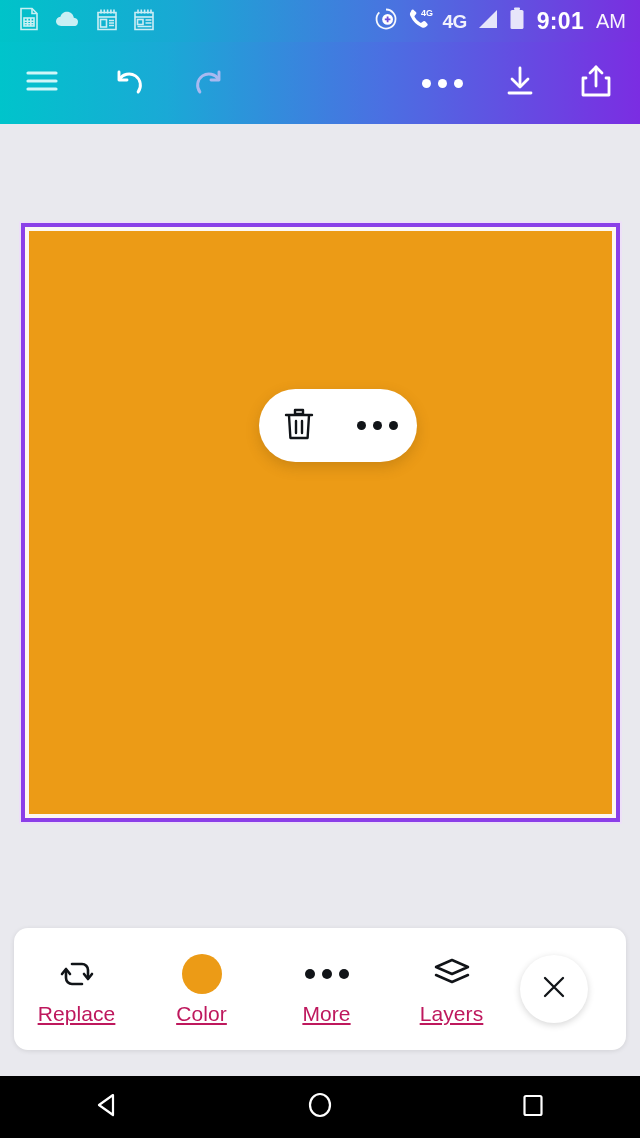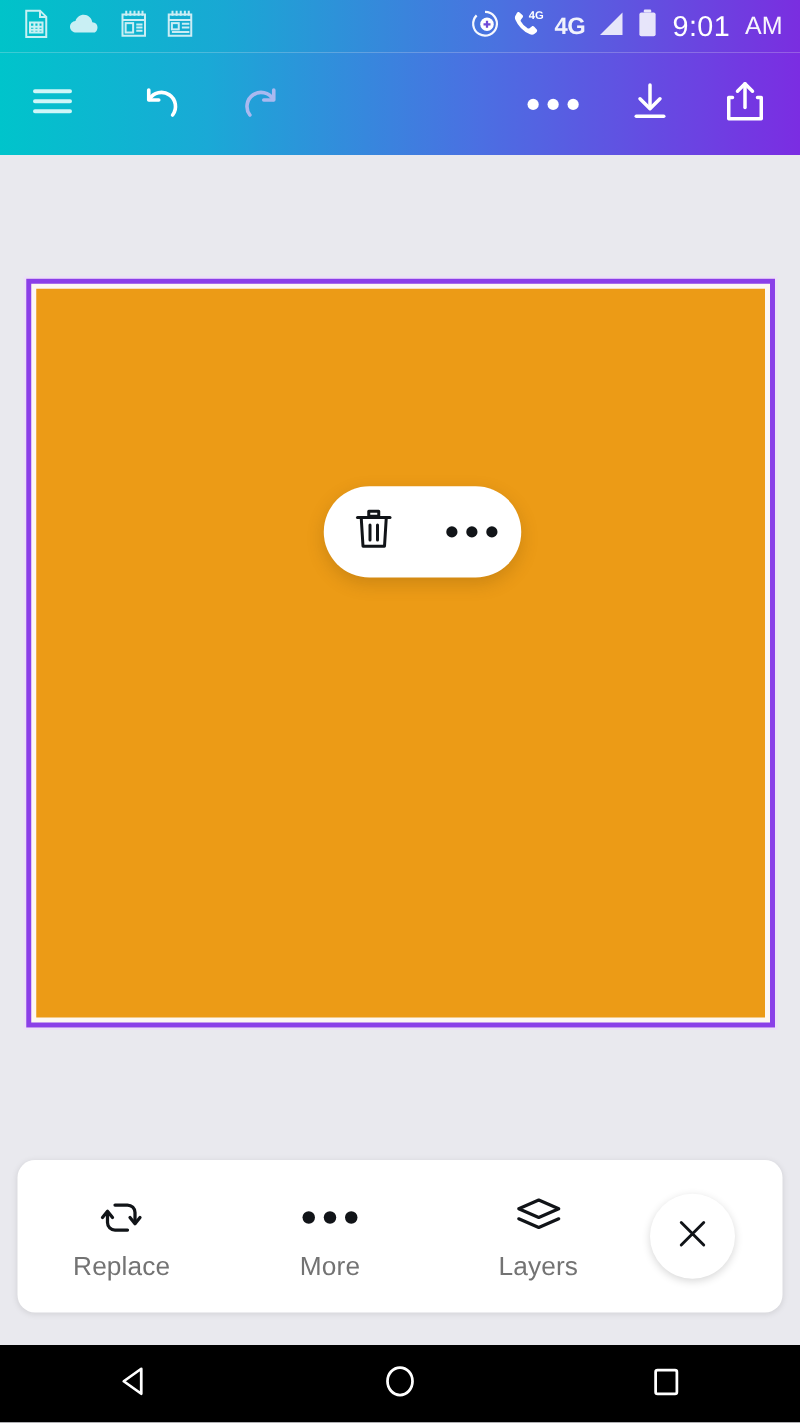--- a/index.html
+++ b/index.html
@@ -21,21 +21,21 @@
     color: #ffffff;
   }
   .sb-left { display: flex; align-items: center; gap: 15px; opacity: .78; }
   .sb-right { display: flex; align-items: center; gap: 9px; margin-left: auto; }
   .sb-icon { display: block; }
   .net-label {
     font-size: 19px; font-weight: bold; letter-spacing: -.5px;
     color: #ffffff; opacity: .92; line-height: 1;
   }
   .clock {
-    font-size: 23px; font-weight: 400; letter-spacing: .3px;
+    font-size: 23px; font-weight: 700; letter-spacing: .3px;
     color: #ffffff; line-height: 1; margin-left: 3px;
   }
   .ampm { font-size: 20px; font-weight: 500; margin-left: 3px; opacity: .95; }
 
   
   .toolbar {
     position: absolute; top: 42px; left: 0;
     width: 640px; height: 82px;
     background: linear-gradient(90deg, #00C4CB 0%, #1AA9D6 26%, #4B6FE2 60%, #7B2DE2 100%);
     display: flex; align-items: center;
@@ -98,21 +98,21 @@
     display: flex; align-items: center;
   }
   .bb-item {
     flex: 1 1 0; height: 100%;
     display: flex; flex-direction: column;
     align-items: center; justify-content: center;
     gap: 9px; cursor: pointer;
   }
   .bb-icon { height: 40px; display: flex; align-items: center; justify-content: center; }
   .bb-label {
-    font-size: 21px; color: #737373; letter-spacing: .1px; line-height: 1;
+    font-size: 21px; color: #be185d; letter-spacing: .1px; line-height: 1; text-decoration: underline;
   }
   .color-swatch {
     width: 40px; height: 40px; border-radius: 50%;
     background: #EC9B16;
   }
   .bb-close-slot { width: 112px; height: 100%; position: relative; flex: none; }
   .close-btn {
     position: absolute; left: 6px; top: 27px;
     width: 68px; height: 68px; border-radius: 50%;
     background: #ffffff;
@@ -296,20 +296,26 @@
         <svg width="40" height="40" viewBox="0 0 40 40" fill="none" stroke="#111418" stroke-width="2.6" stroke-linecap="round" stroke-linejoin="round">
           <path d="M15 10h10c3.3 0 6 2.7 6 6v8"></path>
           <path d="M27 20l4 5 4-5"></path>
           <path d="M25 30H15c-3.3 0-6-2.7-6-6v-8"></path>
           <path d="M13 20l-4-5-4 5"></path>
         </svg>
       </span>
       <span class="bb-label">Replace</span>
     </div>
 
+    <div class="bb-item">
+      <span class="bb-icon">
+        <i class="color-swatch"></i>
+      </span>
+      <span class="bb-label">Color</span>
+    </div>
 
     <div class="bb-item">
       <span class="bb-icon">
         <span class="dots-row">
           <i class="dot" style="width:10px;height:10px;"></i>
           <i class="dot" style="width:10px;height:10px;"></i>
           <i class="dot" style="width:10px;height:10px;"></i>
         </span>
       </span>
       <span class="bb-label">More</span>

